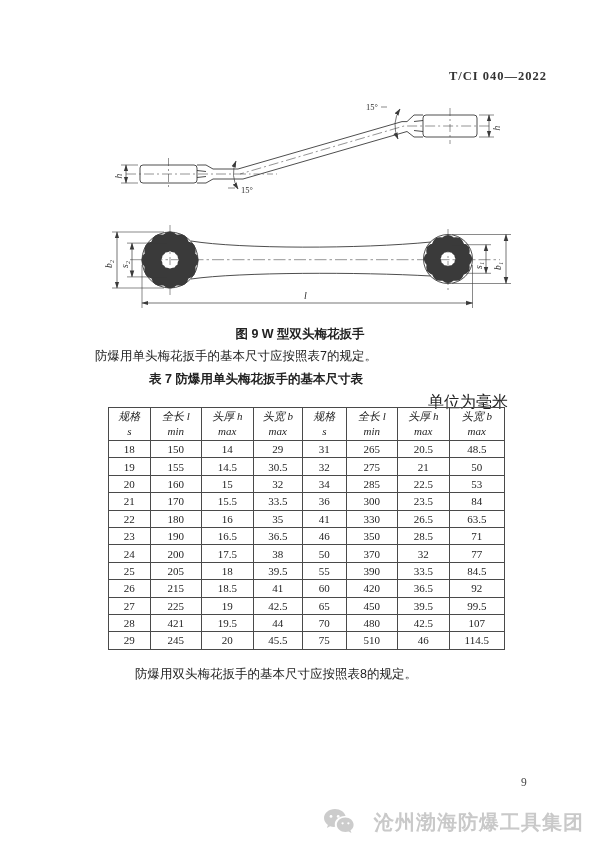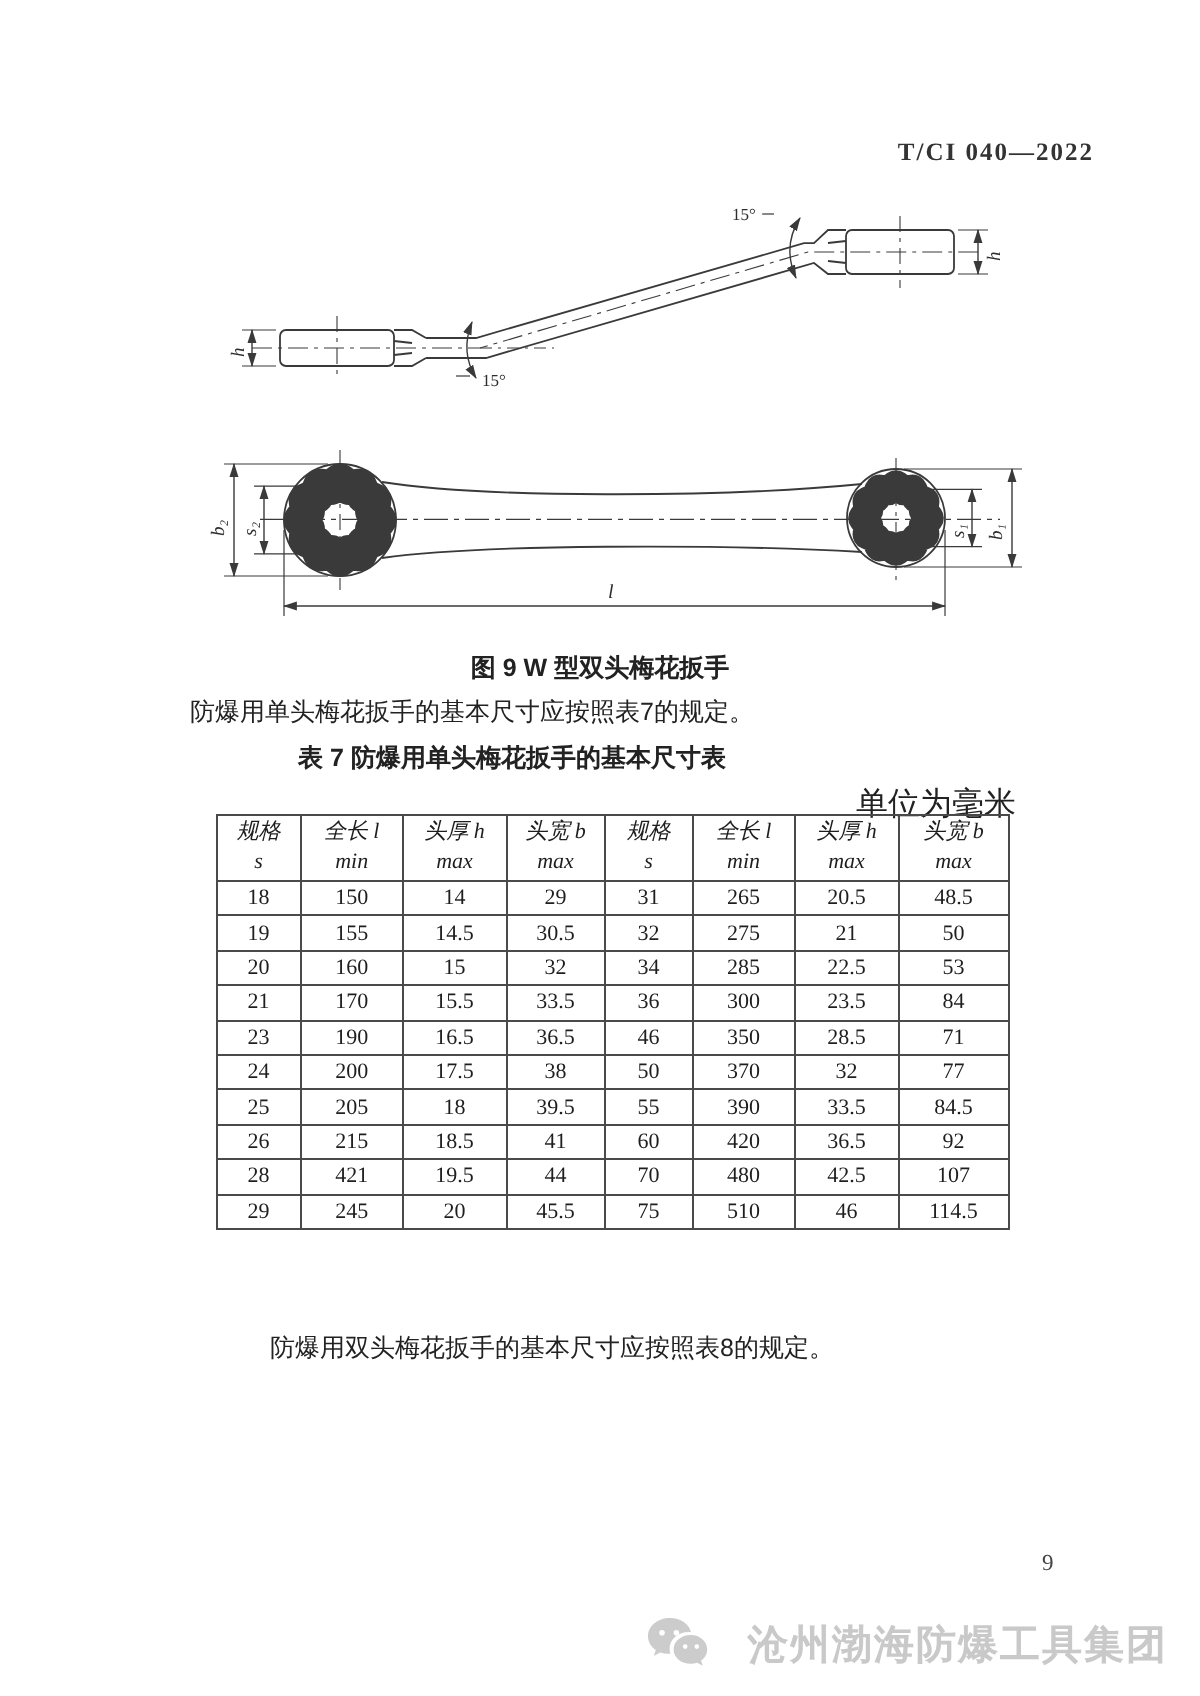--- a/index.html
+++ b/index.html
@@ -214,20 +214,30 @@
           <td>21</td>
           <td>170</td>
           <td>15.5</td>
           <td>33.5</td>
           <td>36</td>
           <td>300</td>
           <td>23.5</td>
           <td>84</td>
         </tr>
         <tr>
+          <td>22</td>
+          <td>180</td>
+          <td>16</td>
+          <td>35</td>
+          <td>41</td>
+          <td>330</td>
+          <td>26.5</td>
+          <td>63.5</td>
+        </tr>
+        <tr>
           <td>23</td>
           <td>190</td>
           <td>16.5</td>
           <td>36.5</td>
           <td>46</td>
           <td>350</td>
           <td>28.5</td>
           <td>71</td>
         </tr>
         <tr>
@@ -252,20 +262,30 @@
         </tr>
         <tr>
           <td>26</td>
           <td>215</td>
           <td>18.5</td>
           <td>41</td>
           <td>60</td>
           <td>420</td>
           <td>36.5</td>
           <td>92</td>
+        </tr>
+        <tr>
+          <td>27</td>
+          <td>225</td>
+          <td>19</td>
+          <td>42.5</td>
+          <td>65</td>
+          <td>450</td>
+          <td>39.5</td>
+          <td>99.5</td>
         </tr>
         <tr>
           <td>28</td>
           <td>421</td>
           <td>19.5</td>
           <td>44</td>
           <td>70</td>
           <td>480</td>
           <td>42.5</td>
           <td>107</td>

